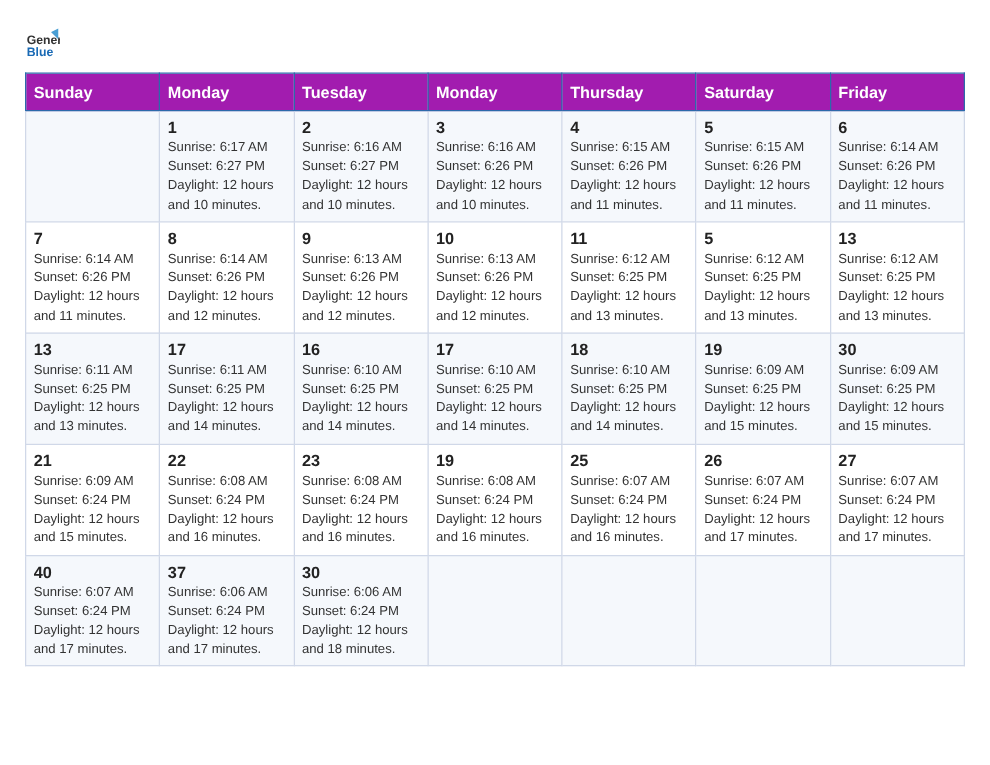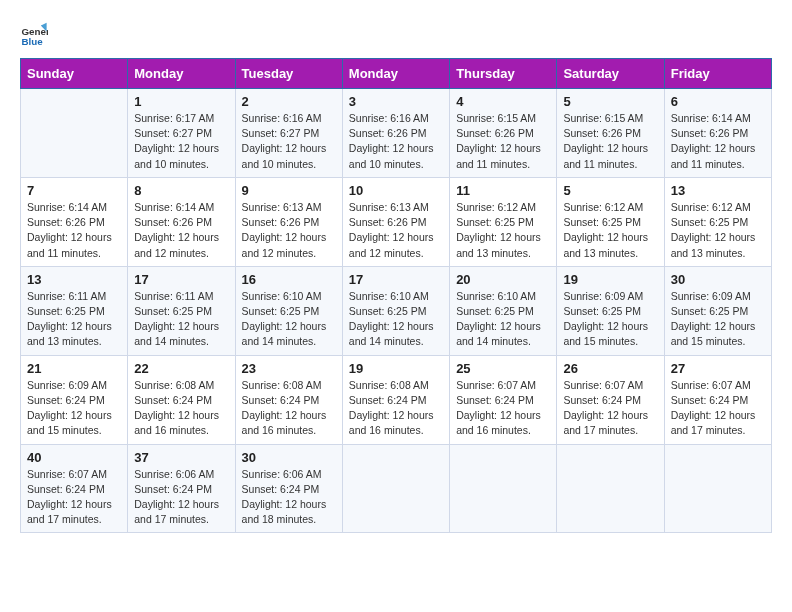--- a/index.html
+++ b/index.html
@@ -180,21 +180,21 @@
         </td>
         <td>
           <span class="day-number">16</span>
           <div class="day-info">Sunrise: 6:10 AM<br>Sunset: 6:25 PM<br>Daylight: 12 hours<br>and 14 minutes.</div>
         </td>
         <td>
           <span class="day-number">17</span>
           <div class="day-info">Sunrise: 6:10 AM<br>Sunset: 6:25 PM<br>Daylight: 12 hours<br>and 14 minutes.</div>
         </td>
         <td>
-          <span class="day-number">20</span>
+          <span class="day-number">18</span>
           <div class="day-info">Sunrise: 6:10 AM<br>Sunset: 6:25 PM<br>Daylight: 12 hours<br>and 14 minutes.</div>
         </td>
         <td>
           <span class="day-number">19</span>
           <div class="day-info">Sunrise: 6:09 AM<br>Sunset: 6:25 PM<br>Daylight: 12 hours<br>and 15 minutes.</div>
         </td>
         <td>
           <span class="day-number">30</span>
           <div class="day-info">Sunrise: 6:09 AM<br>Sunset: 6:25 PM<br>Daylight: 12 hours<br>and 15 minutes.</div>
         </td>

